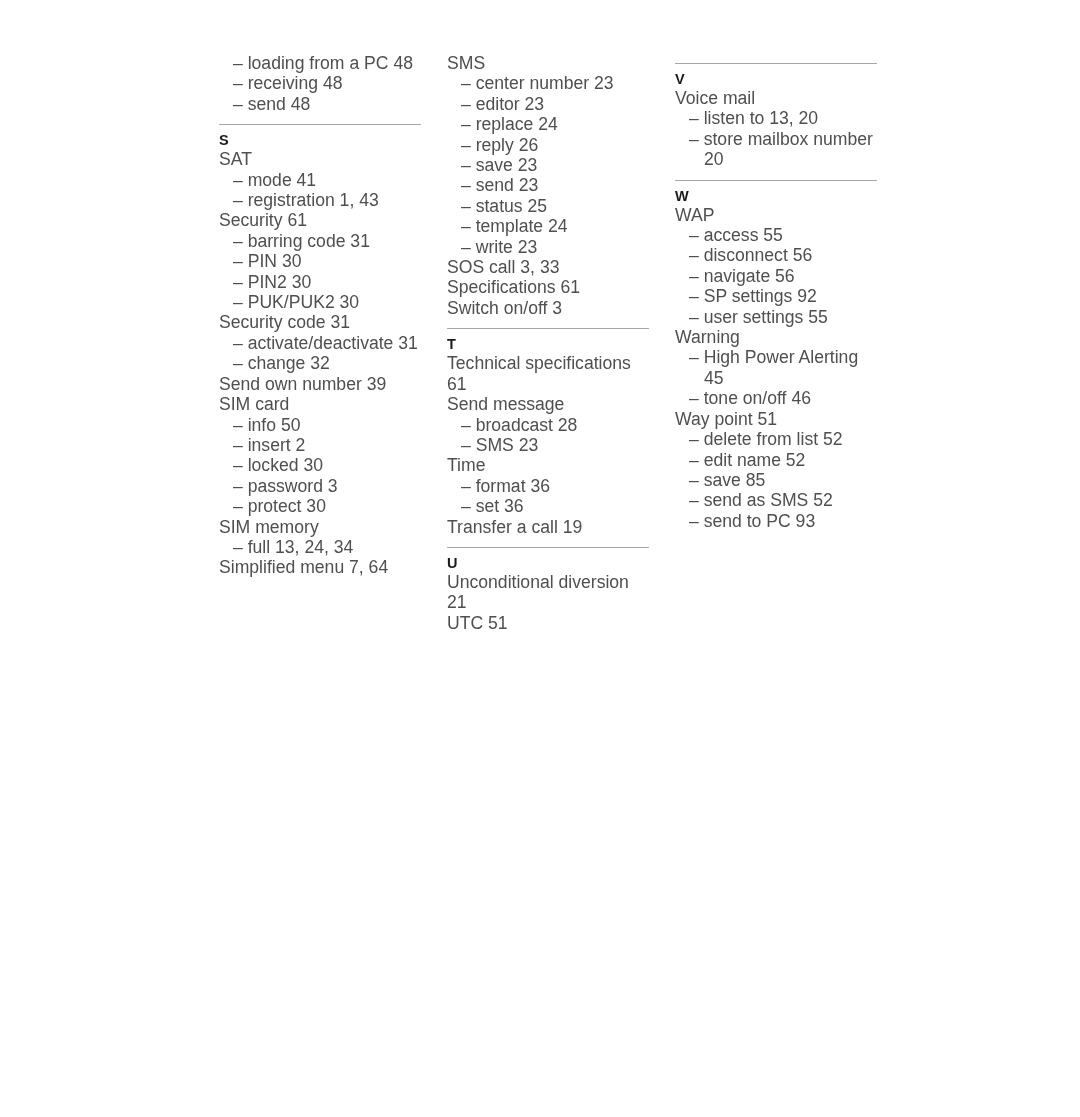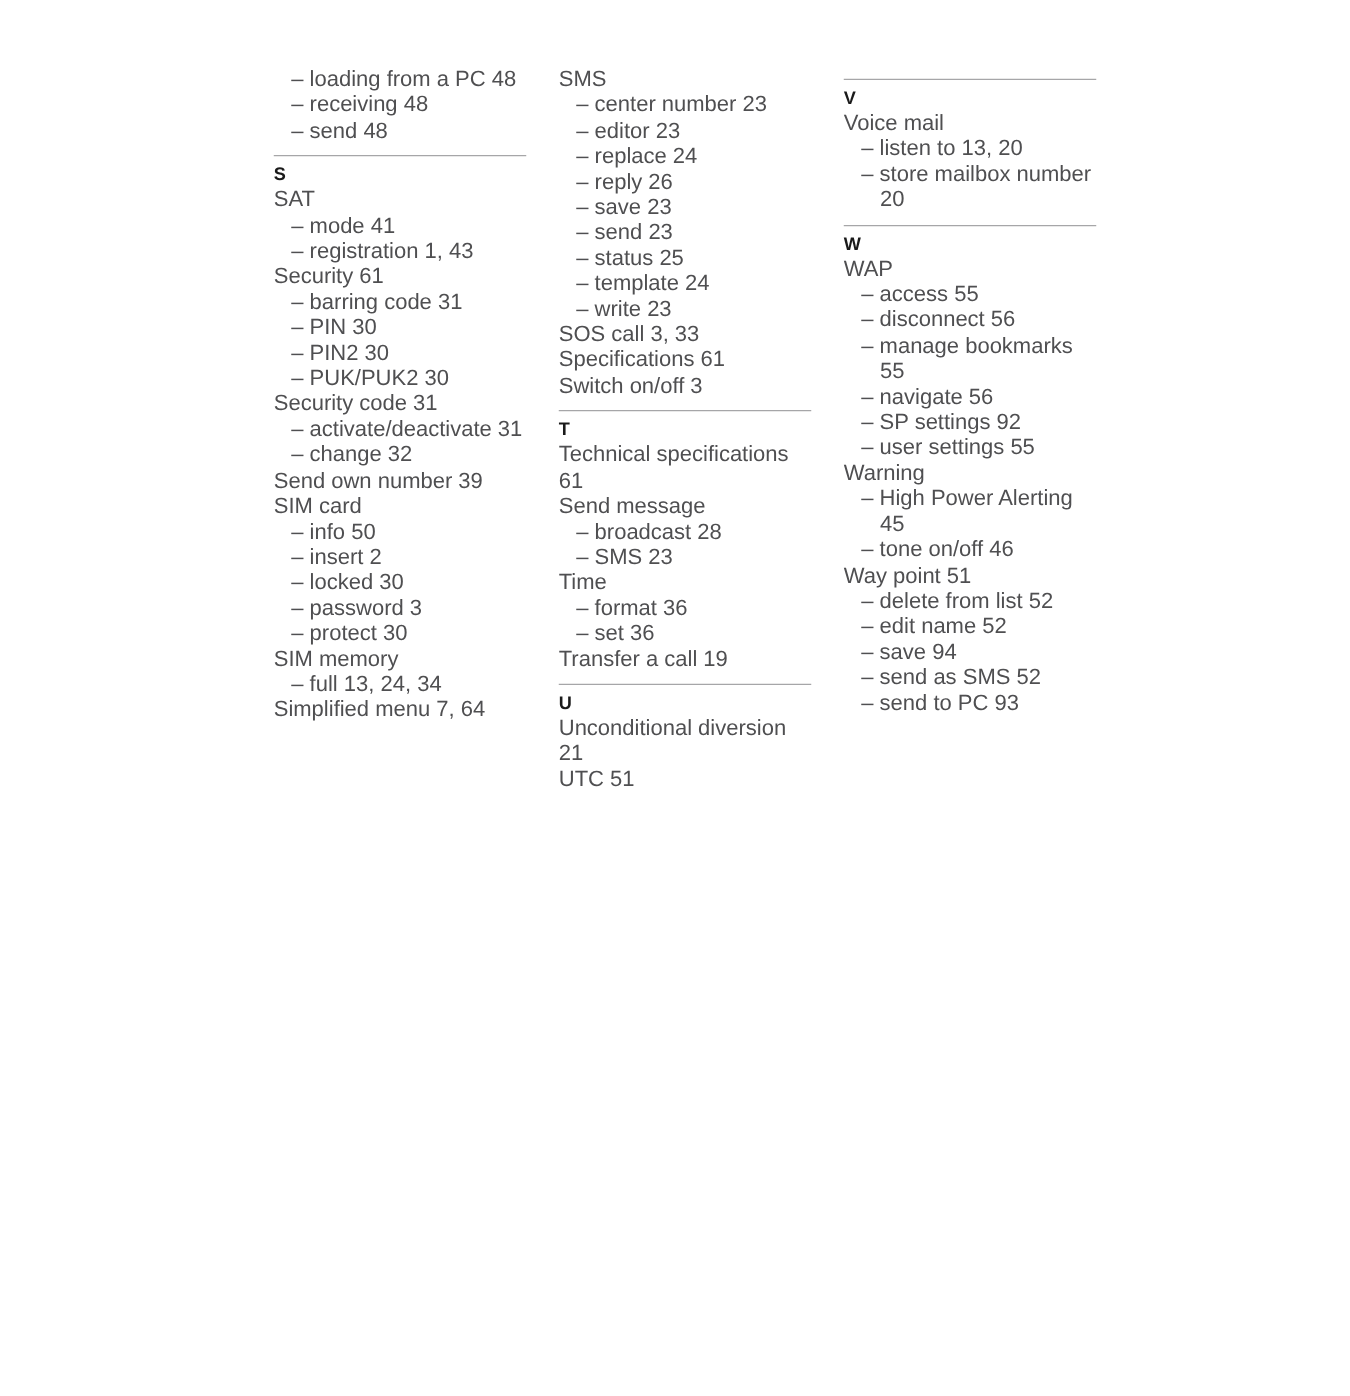--- a/index.html
+++ b/index.html
@@ -169,30 +169,29 @@
           <div class="entry">Voice mail</div>
           <div class="entry sub">– listen to 13, 20</div>
           <div class="entry sub">– store mailbox number 20</div>
         </div>
         <div class="section">
           <div class="section-rule rule-gap-top rule-gap-bottom"></div>
           <div class="letter-heading">W</div>
           <div class="entry">WAP</div>
           <div class="entry sub">– access 55</div>
           <div class="entry sub">– disconnect 56</div>
-          <div class="entry sub">– manage bookmarks 55</div>
           <div class="entry sub">– navigate 56</div>
           <div class="entry sub">– SP settings 92</div>
           <div class="entry sub">– user settings 55</div>
           <div class="entry">Warning</div>
           <div class="entry sub">– High Power Alerting 45</div>
           <div class="entry sub">– tone on/off 46</div>
           <div class="entry">Way point 51</div>
           <div class="entry sub">– delete from list 52</div>
           <div class="entry sub">– edit name 52</div>
-          <div class="entry sub">– save 94</div>
+          <div class="entry sub">– save 85</div>
           <div class="entry sub">– send as SMS 52</div>
           <div class="entry sub">– send to PC 93</div>
         </div>
       </div>
     </div>
   <div class="page-number">68</div>
 </div>
 
 </body></html>

